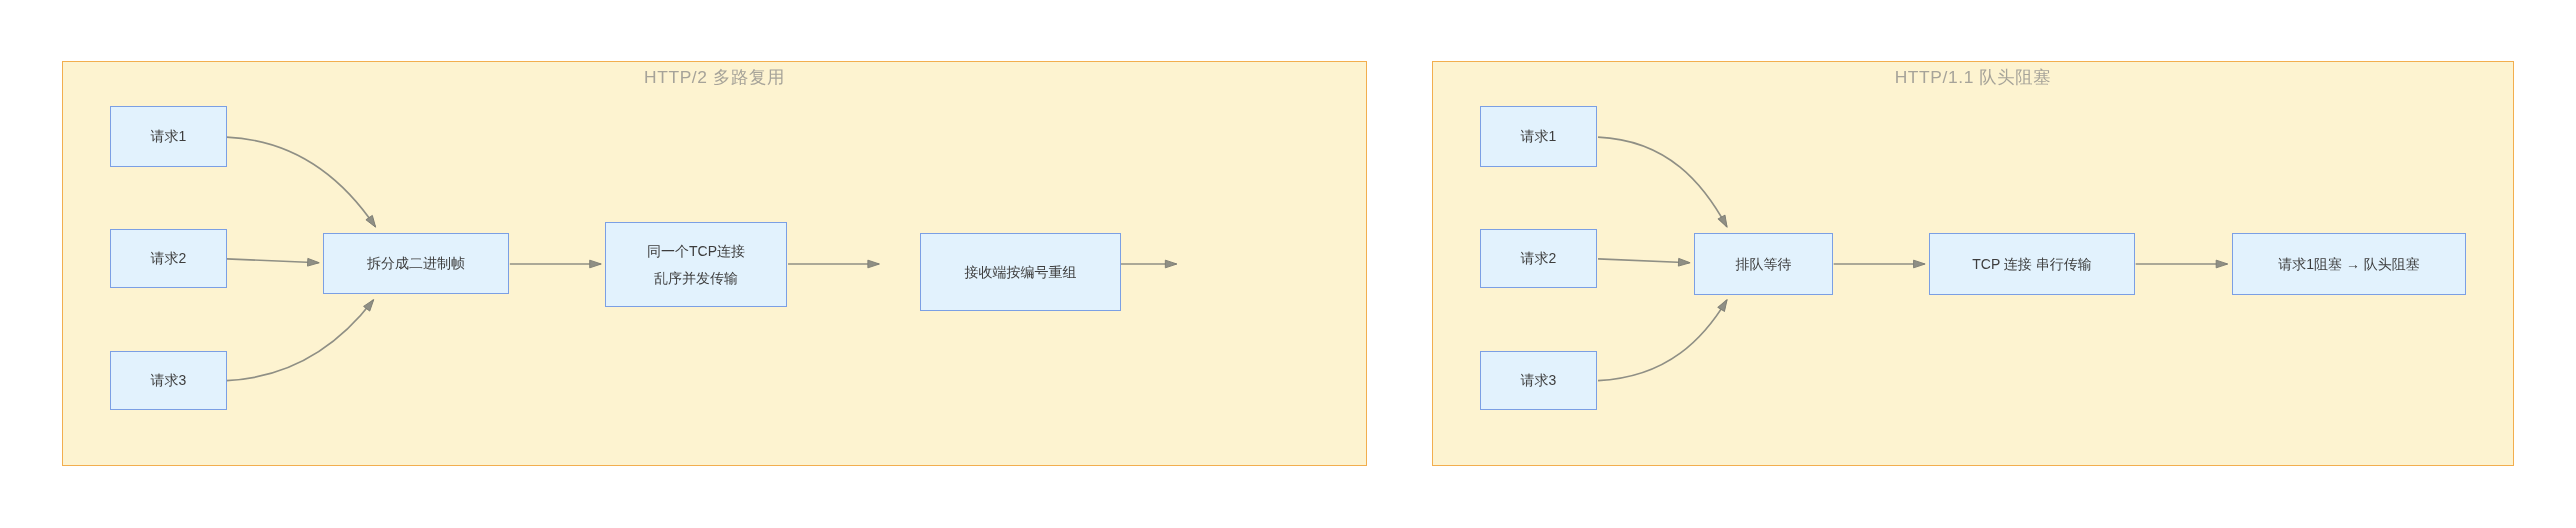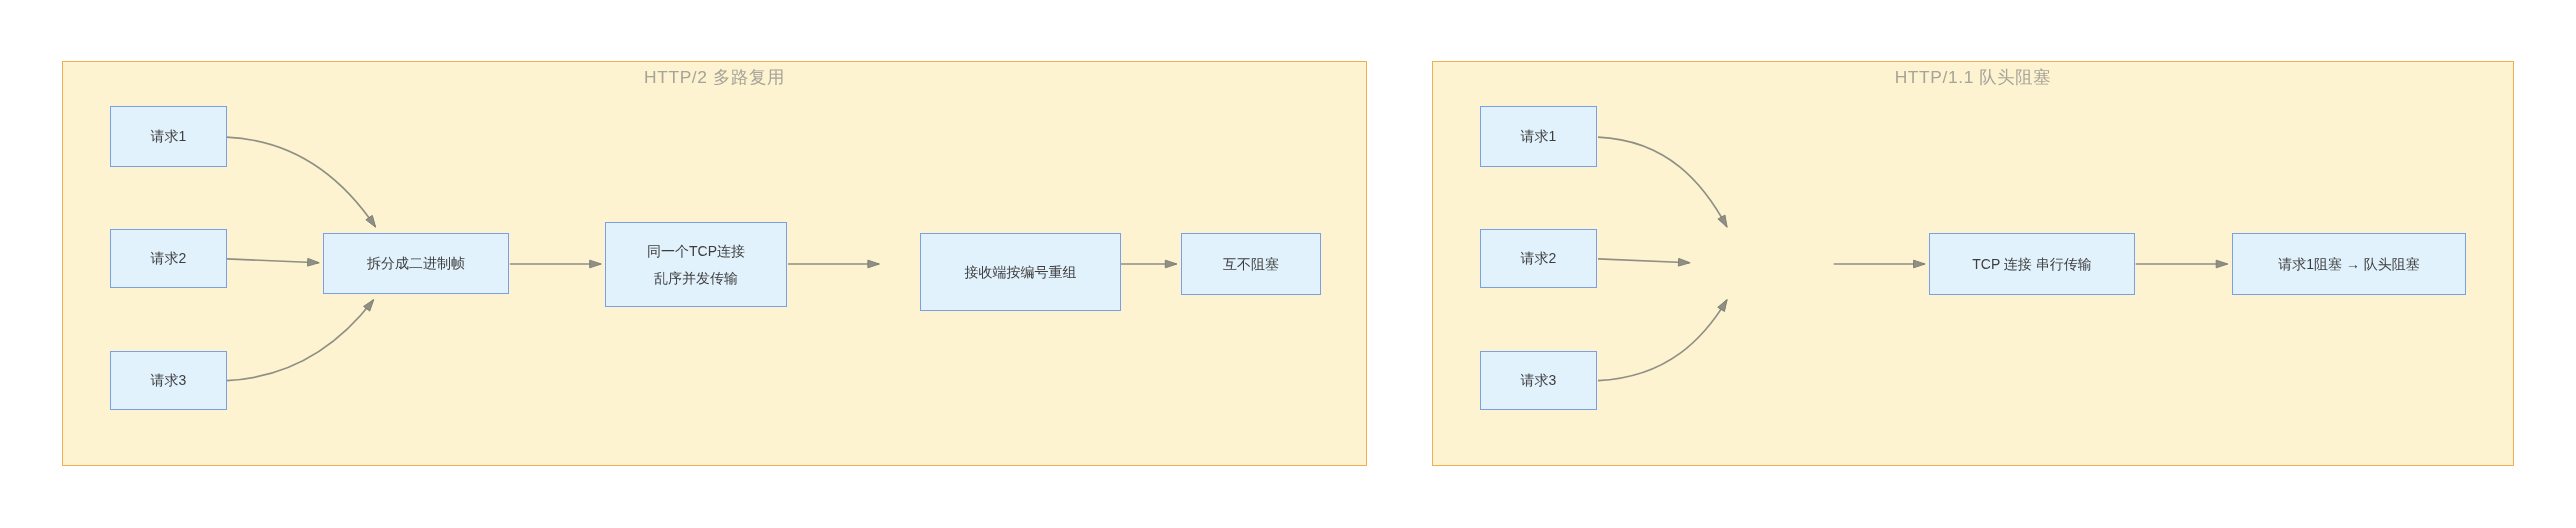--- a/index.html
+++ b/index.html
@@ -92,32 +92,32 @@
   <div class="node" style="left:323px;top:233px;width:186px;height:61px;">
     <span>拆分成二进制帧</span>
   </div>
   <div class="node" style="left:605px;top:222px;width:182px;height:85px;">
     <span>同一个TCP连接</span>
     <span>乱序并发传输</span>
   </div>
   <div class="node" style="left:883px;top:233px;width:201px;height:78px;margin-left:37px;">
     <span>接收端按编号重组</span>
   </div>
-  <div class="node" style="left:1181px;top:233px;width:140px;height:62px;">
-    <span>互不阻塞</span>
-  </div>
 
   <div class="node" style="left:1480px;top:106px;width:117px;height:61px;">
     <span>请求1</span>
   </div>
   <div class="node" style="left:1480px;top:229px;width:117px;height:59px;">
     <span>请求2</span>
   </div>
   <div class="node" style="left:1480px;top:351px;width:117px;height:59px;">
     <span>请求3</span>
+  </div>
+  <div class="node" style="left:1694px;top:233px;width:139px;height:62px;">
+    <span>排队等待</span>
   </div>
   <div class="node" style="left:1929px;top:233px;width:206px;height:62px;">
     <span>TCP 连接 串行传输</span>
   </div>
   <div class="node" style="left:2232px;top:233px;width:234px;height:62px;">
     <span>请求1阻塞 → 队头阻塞</span>
   </div>
 
 </div>
 

